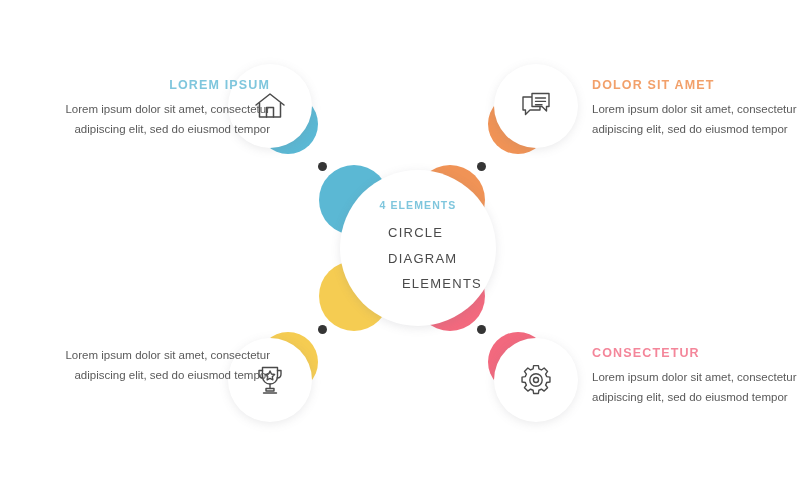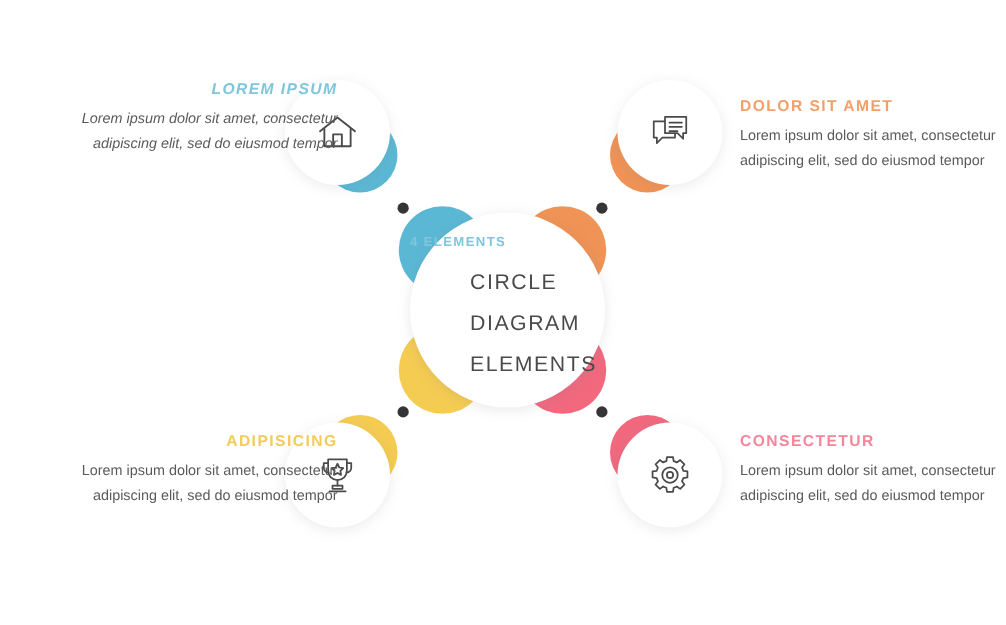--- a/index.html
+++ b/index.html
@@ -34,41 +34,41 @@
     height: 70px;
     border-radius: 50%;
   }
   .center-blob.tl { left: -3px;  top: -3px; }
   .center-blob.tr { right: -3px; top: -3px; }
   .center-blob.bl { left: -3px;  bottom: -3px; }
   .center-blob.br { right: -3px; bottom: -3px; }
 
   .center-circle {
     position: absolute;
-    left: 6px;
+    left: 18px;
     top: 2px;
     width: 156px;
     height: 156px;
     border-radius: 50%;
     background: #ffffff;
     box-shadow: 0 2px 10px rgba(120,120,130,0.16);
     display: flex;
     flex-direction: column;
-    align-items: flex-start;
+    align-items: center;
     justify-content: center;
   }
   .center-eyebrow {
     font-size: 10.5px;
     letter-spacing: 1.1px;
     color: #7FC6DD;
     font-weight: 700;
     margin-bottom: 9px;
   }
   .center-line {
-    font-size: 17px;
+    font-size: 13px;
     letter-spacing: 1.25px;
     color: #4A4A4A;
     font-weight: 400;
     line-height: 1.95;
     margin-left: 48px;
   }
 
   
   .node {
     position: absolute;
@@ -134,21 +134,21 @@
     letter-spacing: 1.15px;
     margin: 0 0 8px 0;
   }
   .txt-body {
     font-size: 11.5px;
     line-height: 1.72;
     color: #5A5A5A;
     margin: 0;
   }
 
-  .txt.t-tl { left: 55px;  top: 64px; font-style: italic; }
+  .txt.t-tl { left: 55px;  top: 78px; }
   .txt.t-tr { left: 592px; top: 78px; }
   .txt.t-bl { left: 55px;  top: 346px; }
   .txt.t-br { left: 592px; top: 346px; }
 </style>
 </head>
 <body>
 
 <div class="stage">
 
   <div class="center-group">
@@ -230,21 +230,20 @@
     <div class="txt-title" style="color:#7FC6DD">LOREM IPSUM</div>
     <div class="txt-body">Lorem ipsum dolor sit amet, consectetur adipiscing elit, sed do eiusmod tempor</div>
   </div>
 
   <div class="txt right t-tr">
     <div class="txt-title" style="color:#F2A06A">DOLOR SIT AMET</div>
     <div class="txt-body">Lorem ipsum dolor sit amet, consectetur adipiscing elit, sed do eiusmod tempor</div>
   </div>
 
   <div class="txt left t-bl">
-    <div class="txt-title" style="color:#F3CB5C">ADIPISICING</div>
     <div class="txt-body">Lorem ipsum dolor sit amet, consectetur adipiscing elit, sed do eiusmod tempor</div>
   </div>
 
   <div class="txt right t-br">
     <div class="txt-title" style="color:#F4869A">CONSECTETUR</div>
     <div class="txt-body">Lorem ipsum dolor sit amet, consectetur adipiscing elit, sed do eiusmod tempor</div>
   </div>
 
 </div>
 

